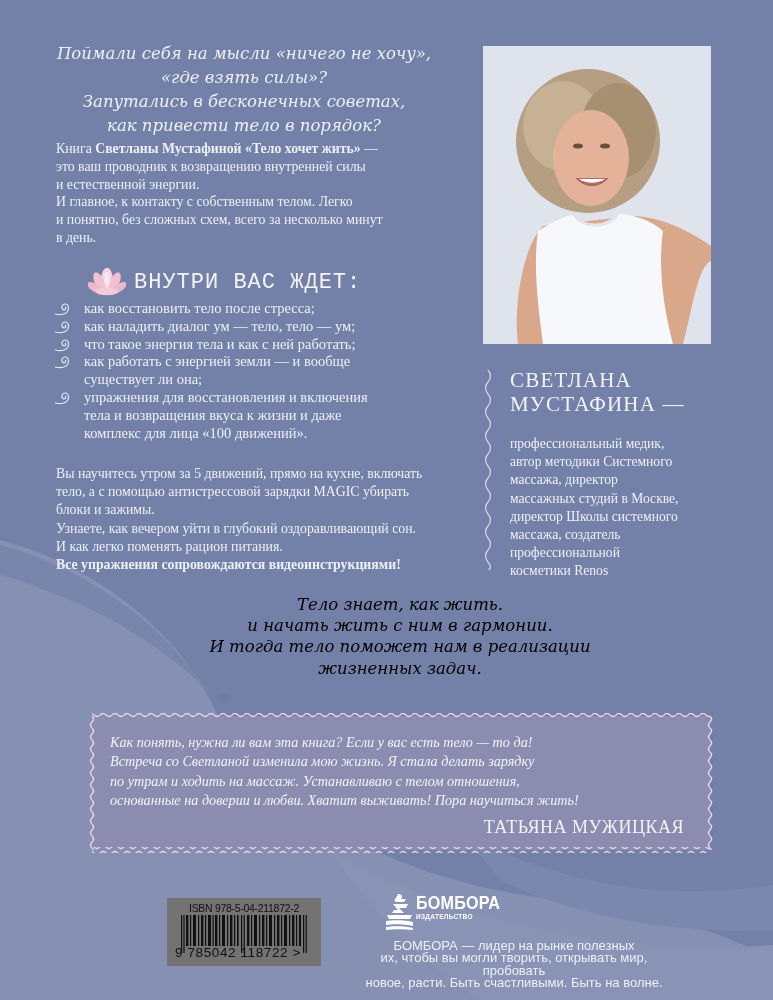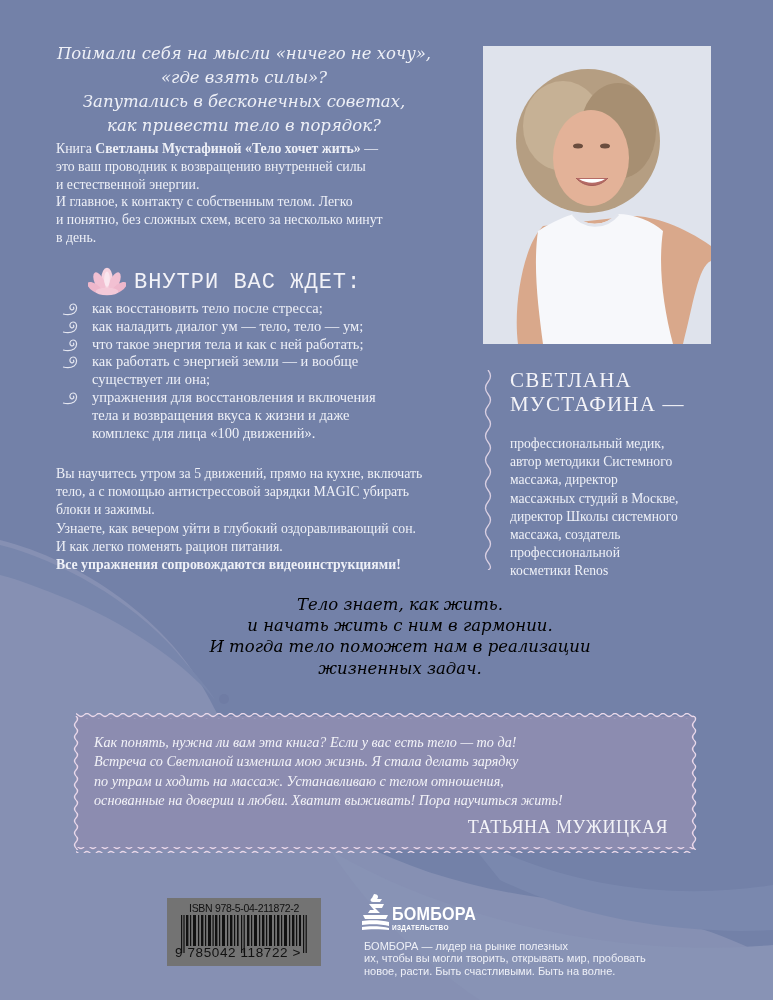--- a/index.html
+++ b/index.html
@@ -33,21 +33,21 @@
   .inside-header {
     left: 88px; top: 262px; height: 40px; display: flex; align-items: center;
   }
   .lotus { width: 38px; height: 34px; margin-right: 8px; }
   .inside-title {
     font-family: Liberation Mono, monospace;
     font-size: 22px; letter-spacing: 1px; color: #f3f3f8;
   }
 
   .inside-list {
-    left: 62px; top: 300px; width: 410px;
+    left: 54px; top: 300px; width: 410px;
     list-style: none; margin: 0; padding: 0;
     font-family: "Liberation Serif", serif;
     font-size: 14.5px; line-height: 17.8px; color: #eef0f7;
   }
   .inside-list li { display: flex; align-items: flex-start; }
   .spiral { width: 18px; height: 14px; margin-top: 2px; margin-right: 12px; flex: none; }
   .inside-list li span.txt { flex: 1; }
 
   .details-text {
     left: 56px; top: 465px; width: 420px;
@@ -75,21 +75,21 @@
     font-size: 13.6px; line-height: 18.2px; color: #eef0f7;
   }
 
   .motto {
     left: 160px; top: 594px; width: 480px; text-align: center;
     font-family: "DejaVu Serif", serif; font-style: italic;
     font-size: 16.5px; line-height: 21.2px; color: #000000;
   }
 
   .testimonial {
-    left: 72px; top: 712px; width: 626px; height: 142px;
+    left: 88px; top: 712px; width: 626px; height: 142px;
   }
   .testimonial svg.frame { position: absolute; left: 0; top: 0; width: 626px; height: 142px; }
   .testimonial .quote {
     position: absolute; left: 22px; top: 21px; width: 600px;
     font-family: "Liberation Serif", serif; font-style: italic;
     font-size: 14.2px; line-height: 19.4px; color: #f3f3f8;
   }
   .testimonial .quote-author {
     position: absolute; right: 30px; top: 105px;
     font-family: "Liberation Serif", serif;
@@ -104,36 +104,36 @@
     font-family: "Liberation Sans", sans-serif; font-size: 10.5px; color: #111;
     letter-spacing: -0.3px;
   }
   .barcode-bars { position: absolute; left: 14px; top: 17px; width: 128px; height: 38px; }
   .barcode-digits {
     position: absolute; left: 8px; top: 47px; width: 146px;
     font-family: "Liberation Sans", sans-serif; font-size: 13.5px; color: #111;
     letter-spacing: 0.6px; white-space: nowrap;
   }
 
-  .publisher-logo { left: 360px; top: 893px; display: flex; align-items: flex-end; }
+  .publisher-logo { left: 384px; top: 893px; display: flex; align-items: flex-start; }
   .publisher-mark { width: 30px; height: 38px; }
   .publisher-name-wrap { margin-left: 2px; }
   .publisher-name {
     font-family: "Liberation Sans", sans-serif; font-weight: bold;
     font-size: 19px; color: #ffffff; letter-spacing: 0.2px; line-height: 20px;
     transform: scaleX(0.85); transform-origin: left;
   }
   .publisher-sub {
     font-family: "Liberation Sans", sans-serif; font-weight: bold;
     font-size: 6.5px; color: #ffffff; letter-spacing: 0.3px;
   }
   .publisher-text {
     left: 364px; top: 940px; width: 300px;
     font-family: "Liberation Sans", sans-serif;
-    font-size: 11px; line-height: 12.4px; color: #eef0f7;
+    font-size: 13px; line-height: 12.4px; color: #eef0f7; text-align: center;
   }
 </style>
 </head>
 <body>
 
 <svg class="bg-waves" viewBox="0 0 773 1000" preserveAspectRatio="none">
   <rect x="0" y="0" width="773" height="1000" fill="#7381a8"></rect>
 
   <path d="M0 540 C 80 560, 170 620, 210 700 C 260 800, 380 880, 560 900 C 650 910, 720 930, 773 960 L 773 1000 L 0 1000 Z" fill="#8690b3"></path>
 

